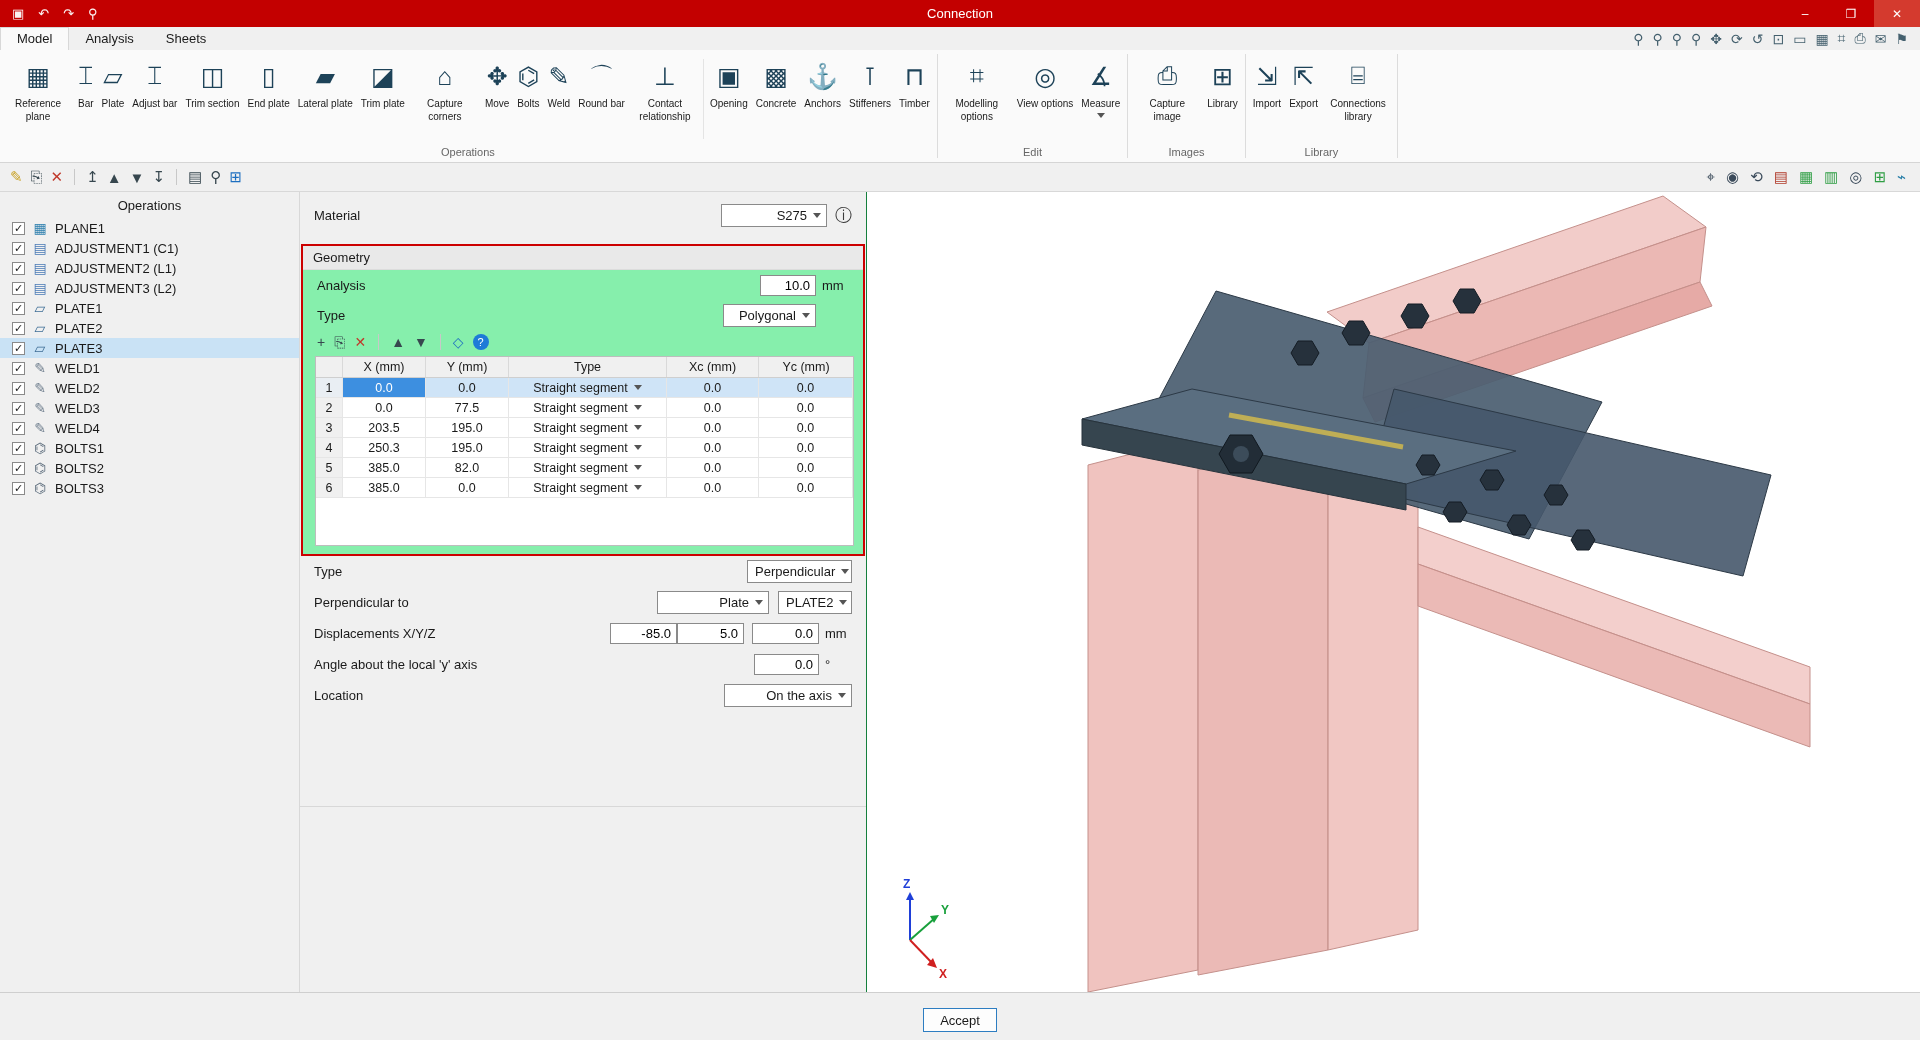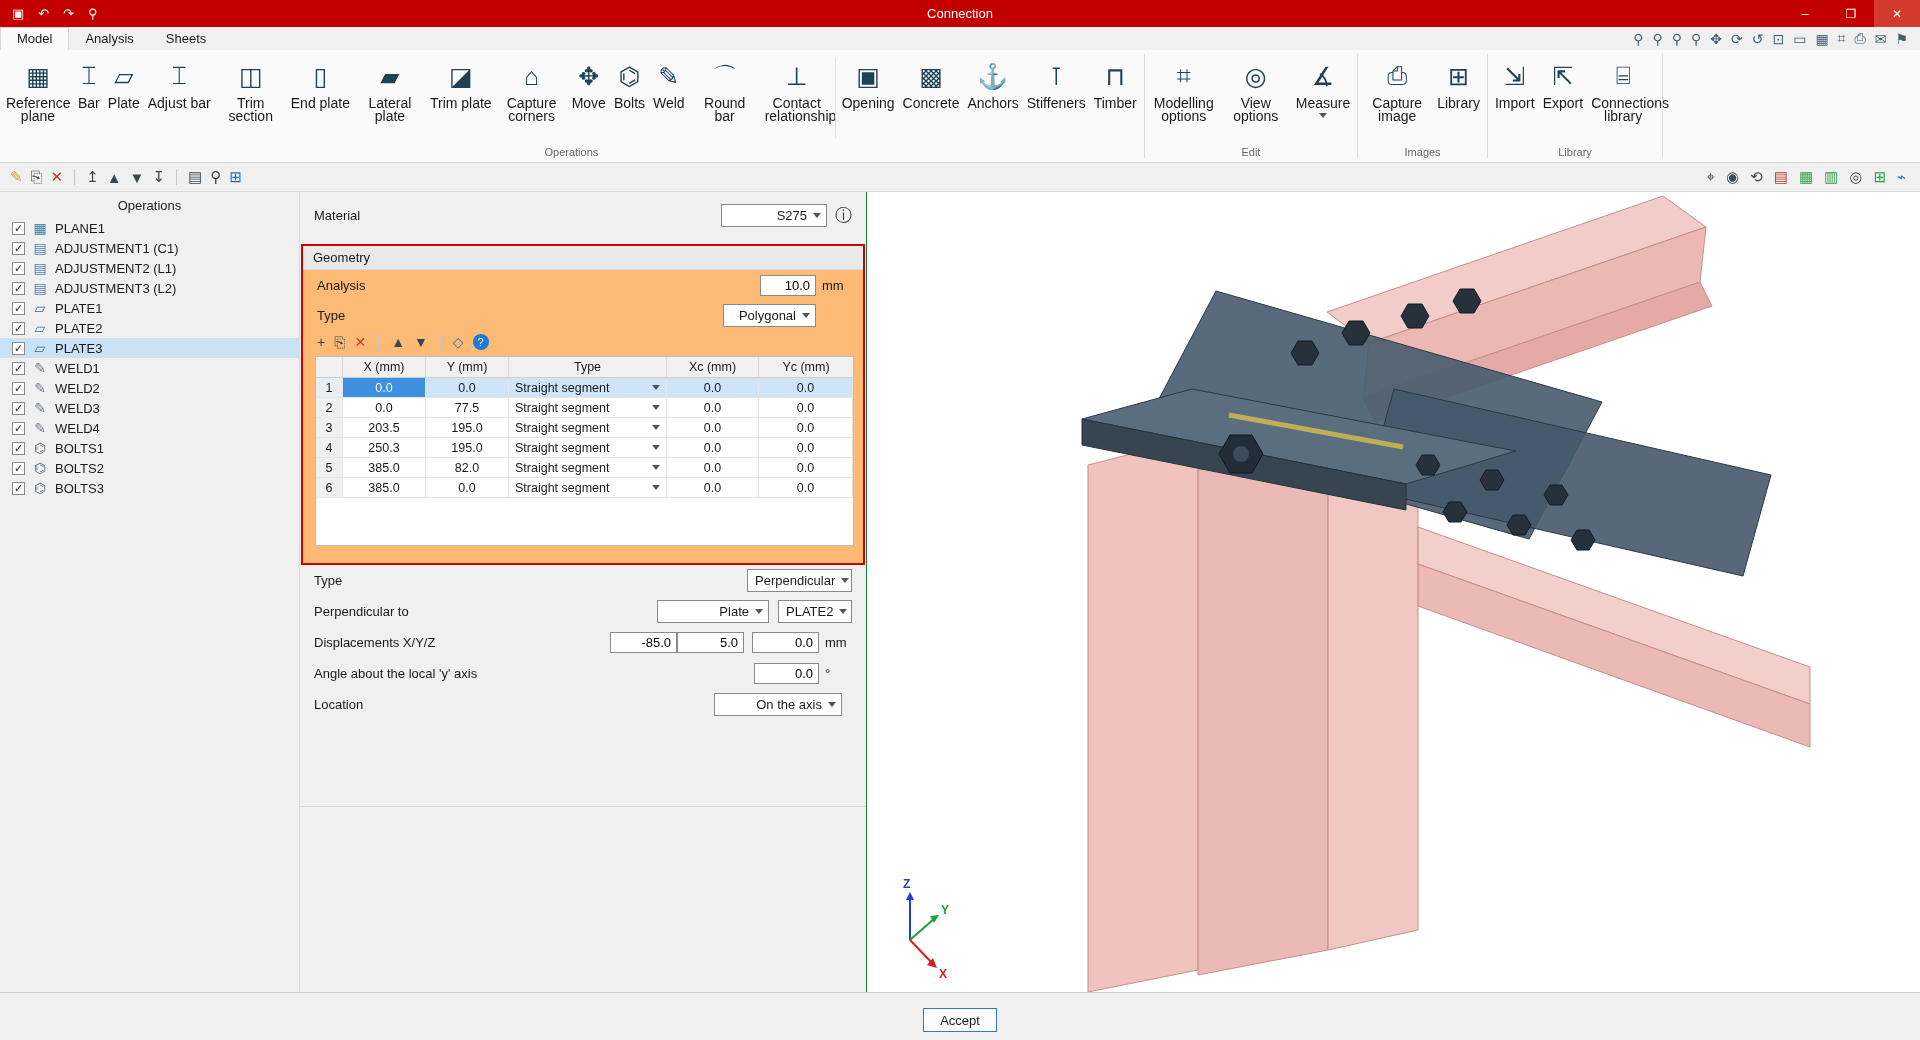--- a/index.html
+++ b/index.html
@@ -19,21 +19,21 @@
   .tab { padding:3px 16px 4px; font-size:13px; }
   .tab.active { background:#fafafa; border:1px solid #d8d8d8; border-bottom:none; }
   .tabicons { margin-left:auto; display:flex; gap:9px; align-items:center; padding:0 12px 3px 0; color:#44606e; font-size:14px; }
 
   
   .ribbon { position:absolute; top:50px; left:0; right:0; height:113px; background:#fafafa; border-bottom:1px solid #d5d5d5; display:flex; }
   .rgroup { display:flex; flex-direction:column; }
   .ritems { flex:1; display:flex; align-items:flex-start; padding:3px 2px 0; }
   .ri { display:flex; flex-direction:column; align-items:center; padding:2px 4px; cursor:default; }
   .rg { font-size:25px; color:#1d4258; height:42px; display:flex; align-items:center; }
-  .rl { font-size:14px; line-height:13px; text-align:center; max-width:64px; }
+  .rl { font-size:10px; line-height:13px; text-align:center; max-width:64px; }
   .mchev { width:0;height:0;border-left:4px solid transparent;border-right:4px solid transparent;border-top:5px solid #555; margin-top:3px; }
   .rglabel { text-align:center; font-size:11px; color:#666; padding:1px 0 4px; }
   .rsep { width:1px; background:#dcdcdc; margin:4px 1px; }
   .rsubsep { width:1px; background:#e4e4e4; margin:6px 2px; align-self:stretch; }
 
   
   .toolrow { position:absolute; top:163px; left:0; right:0; height:29px; background:#f0f0f0; border-bottom:1px solid #d8d8d8; display:flex; align-items:center; }
   .tl { display:flex; gap:8px; padding-left:10px; align-items:center; font-size:15px; color:#37474f; }
   .tr { margin-left:auto; display:flex; gap:11px; padding-right:14px; align-items:center; font-size:15px; color:#3a4a5a; }
   .tlsep { width:1px; height:16px; background:#c8c8c8; margin:0 3px; }
@@ -52,33 +52,33 @@
   .props { position:absolute; top:192px; left:300px; width:567px; bottom:48px; background:#f0f0f0; border-right:1px solid #15803d; font-size:13px; padding-top:8px; }
   .prow { display:flex; align-items:center; height:30px; padding:0 14px; }
   .spacer { flex:1; }
   .combo { background:#fff; border:1px solid #8a8a8a; height:23px; display:flex; align-items:center; padding:0 5px 0 7px; }
   .combo .cv { flex:1; white-space:nowrap;text-align:right; }
   .chv { width:0;height:0;border-left:4px solid transparent;border-right:4px solid transparent;border-top:5px solid #555; margin-left:6px; flex:none; }
   .inp { background:#fff; border:1px solid #8a8a8a; height:21px; text-align:right; padding:0 5px; font-size:13px; font-family:"Liberation Sans",sans-serif; }
   .unit { width:27px; margin-left:6px; }
   .w56{width:56px}.w65{width:65px}.w67{width:67px}.w93{width:93px}.w105{width:105px}.w106{width:106px}.w112{width:112px}.w74{width:74px}.w128{width:128px}
   .infoi { font-size:17px; color:#3a3a3a; margin-left:8px; }
-  .geobox { margin:14px 1px 0; border:2px solid #cc0000; background:#fdba74; padding-bottom:17px; }
+  .geobox { margin:14px 1px 0; border:2px solid #cc0000; background:#86efac; padding-bottom:8px; }
   .sechdr { background:#e9e9e9; border-bottom:1px solid #dcdcdc; padding:4px 10px; height:24px; }
   .sechdr2 { background:#e9e9e9; border-top:1px solid #dcdcdc; border-bottom:1px solid #dcdcdc; padding:4px 10px; height:24px; margin:8px 1px 0; }
   .gtb { display:flex; align-items:center; gap:9px; height:24px; padding:0 14px; font-size:14px; color:#37474f; }
   .gtb .help { width:16px; height:16px; border-radius:50%; background:#1e7bd7; color:#fff; font-size:11px; display:flex; align-items:center; justify-content:center; }
   .grid { margin:2px 12px 0; border:1px solid #bdbdbd; background:#fff; height:190px; width:539px; overflow:hidden; }
   .ghead { display:flex; background:#f0f0f0; border-bottom:1px solid #cfcfcf; height:21px;text-align:center; }
   .gh,.gc { border-right:1px solid #d9d9d9; display:flex; align-items:center; justify-content:center; font-size:12.5px; }
   .grow { display:flex; height:20px; border-bottom:1px solid #e6e6e6; background:#fff; }
   .grow .gc { border-right:1px solid #e6e6e6; }
   .c0{width:27px}.c1{width:83px}.c2{width:83px}.c3{width:158px}.c4{width:92px}.c5{width:94px;border-right:none}
   .gn { background:#f0f0f0; }
-  .gtype { justify-content:space-between; padding:0 6px; }
+  .gtype { padding:0 6px; }
   .r0 .gc { background:#cfe4f7; }
   .r0 .gc.gn { background:#e9eef3; }
   .r0 .gc.selcell { background:#3d8fe0; color:#fff; }
   .panelend { position:absolute; top:614px; left:0; right:0; border-top:1px solid #d8d8d8; }
 
   
   .viewport { position:absolute; top:192px; left:867px; right:0; bottom:48px; background:#ffffff; }
   .viewport svg { width:100%; height:100%; display:block; }
 
   
@@ -510,21 +510,21 @@
   </div>
   <div class="prow" style="height:31px">
     <span class="plabel">Angle about the local 'y' axis</span>
     <span class="spacer"></span>
     <input class="inp w65" value="0.0" style="">
     <span class="unit">°</span>
   </div>
   <div class="prow" style="height:31px">
     <span class="plabel">Location</span>
     <span class="spacer"></span>
-    <div class="combo w128" style="margin-right:10px">
+    <div class="combo w128" style="">
         <span class="cv">On the axis</span>
         <span class="chv"></span>
       </div>
   </div>
   <div class="panelend"></div>
 </div>
 
 <div class="viewport">
   <svg viewBox="0 0 1053 800" preserveAspectRatio="none">
 

